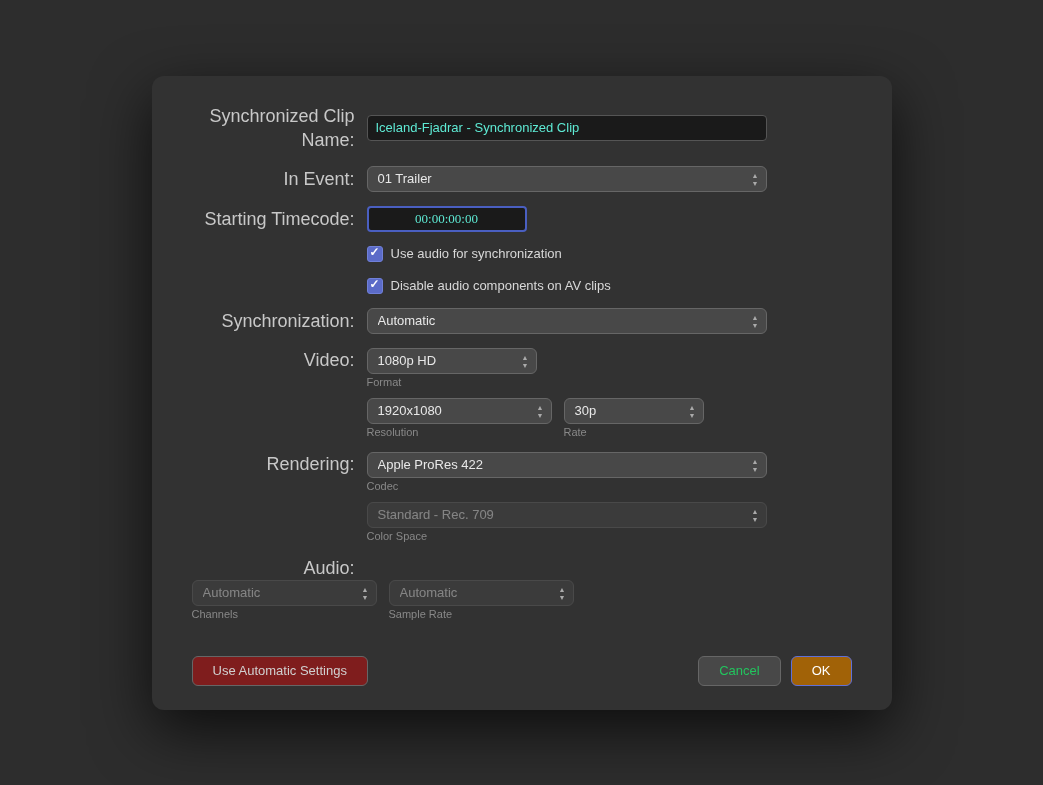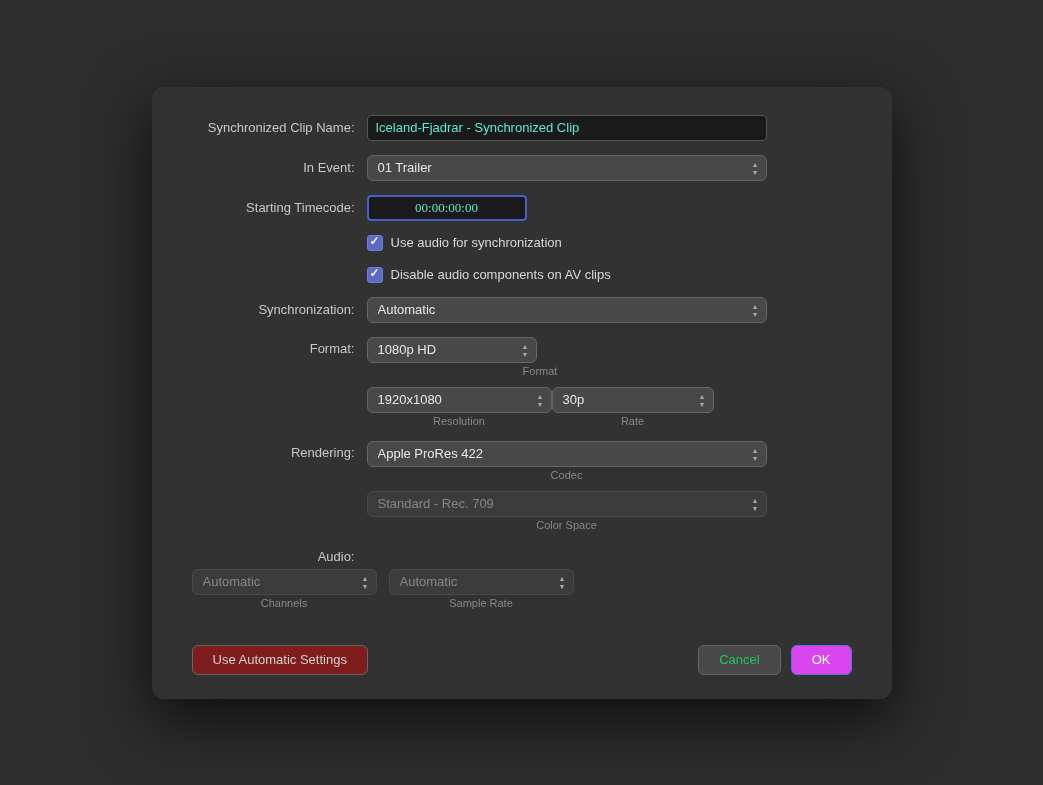--- a/index.html
+++ b/index.html
@@ -26,34 +26,33 @@
       align-items: center;
       margin-bottom: 14px;
     }
 
     .form-row.top-align {
       align-items: flex-start;
     }
 
     .label {
       color: #c8c8c8;
-      font-size: 13px;
+      font-size: 18px;
       text-align: right;
       width: 175px;
       flex-shrink: 0;
       padding-right: 12px;
       line-height: 24px;
     }
 
     .sub-label {
       color: #888;
       font-size: 11px;
       margin-top: 2px;
       padding-left: 0;
-      text-align: center;
     }
 
     .text-input {
       background: #1a1a1a;
       border: 1px solid #555;
       border-radius: 4px;
       color: #5eead4;
       font-size: 13px;
       padding: 4px 8px;
       height: 26px;
@@ -115,21 +114,21 @@
     .select-arrow::after {
       content: '▼';
       font-size: 7px;
       line-height: 7px;
     }
 
     .select-event { width: 400px; }
     .select-sync { width: 400px; }
     .select-video { width: 170px; }
     .select-resolution { width: 185px; }
-    .select-rate { width: 162px; }
+    .select-rate { width: 140px; }
     .select-rendering { width: 400px; }
     .select-color-space { width: 400px; }
     .select-channels { width: 185px; }
     .select-sample-rate { width: 185px; }
 
     .checkboxes-section {
       margin-left: 175px;
       margin-bottom: 14px;
       display: flex;
       flex-direction: column;
@@ -171,20 +170,21 @@
       font-size: 13px;
     }
 
     .sub-field {
       display: flex;
       flex-direction: column;
     }
 
     .sub-field-row {
       display: flex;
+      gap: 12px;
     }
 
     .audio-sub-row {
       display: flex;
       gap: 12px;
     }
 
     .footer {
       display: flex;
       align-items: center;
@@ -209,21 +209,21 @@
       border: 1px solid #666;
     }
 
     .btn-cancel {
       background: #484848;
       color: #22c55e;
       border: 1px solid #666;
     }
 
     .btn-ok {
-      background: #d946ef;
+      background: #a16207;
       color: #fff;
       border: 1px solid #6070d8;
       min-width: 60px;
       text-align: right;
     }
 
     .footer-right {
       display: flex;
       gap: 10px;
     }
@@ -271,21 +271,21 @@
     <div class="select-wrapper">
       <select class="select-sync">
         <option>Automatic</option>
         <option>Manual</option>
       </select>
       <div class="select-arrow"></div>
     </div>
   </div>
 
   <div class="form-row top-align">
-    <div class="label">Format:</div>
+    <div class="label">Video:</div>
     <div>
 
       <div>
         <div class="select-wrapper">
           <select class="select-video">
             <option>1080p HD</option>
             <option>720p HD</option>
             <option>4K</option>
           </select>
           <div class="select-arrow"></div>

